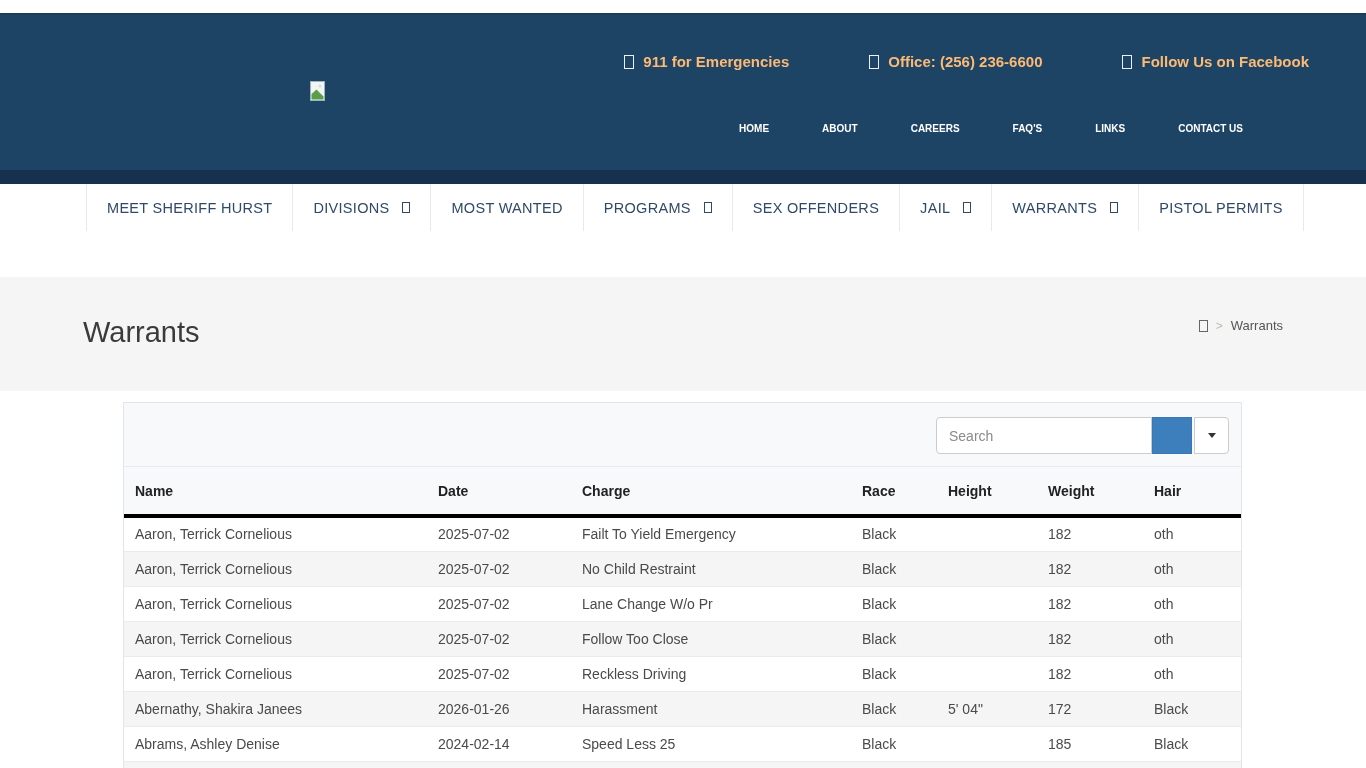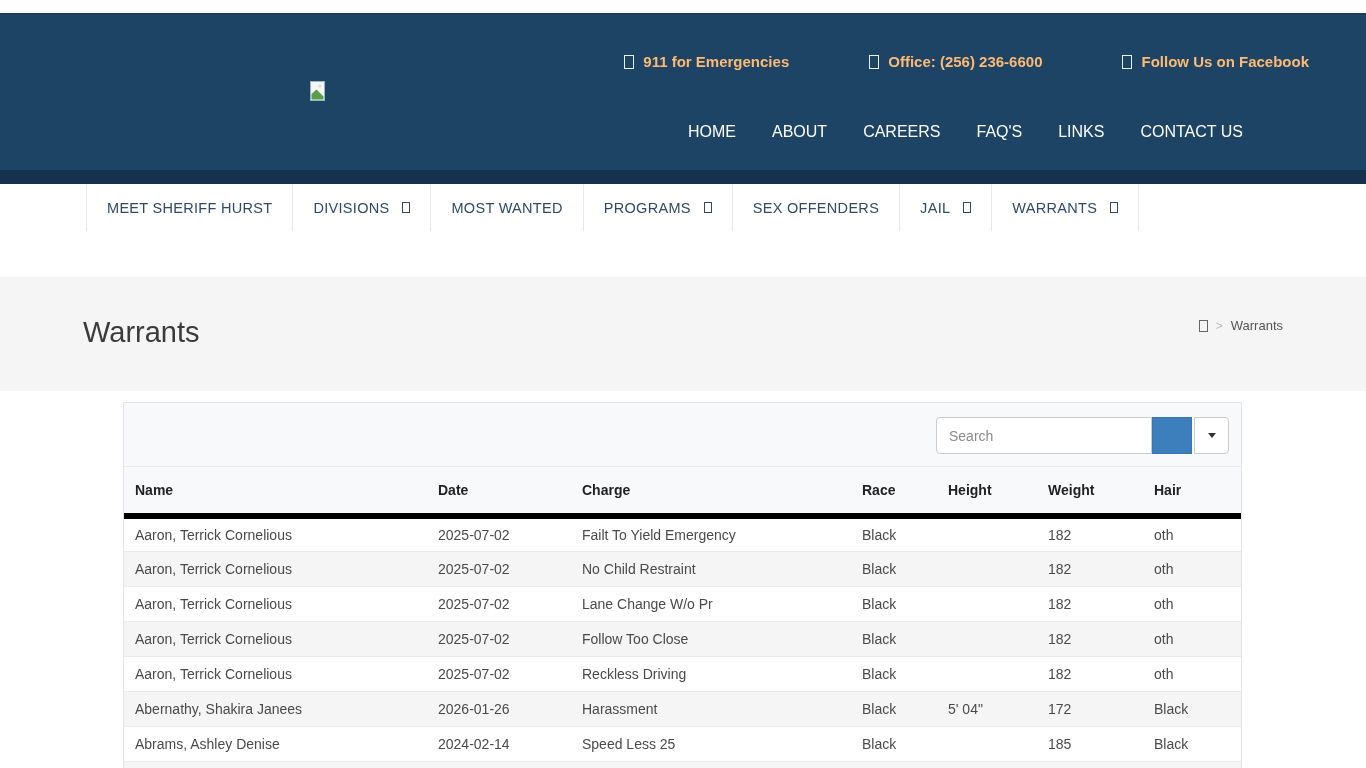--- a/index.html
+++ b/index.html
@@ -8,22 +8,22 @@
 
   
   .site-header { position:absolute; top:13px; left:0; width:1366px; height:157px;
     background:#1e4465; border-top:2px solid #1a3c59; }
   .logo-box { position:absolute; left:310px; top:66px; width:15px; height:20px; cursor:pointer; }
   .topbar { position:absolute; top:38px; right:57px; display:flex; gap:80px;
     color:#fdba74; font-size:15px; font-weight:600; }
   .topbar-item { display:flex; align-items:center; gap:9px; cursor:pointer; white-space:nowrap; }
   .tofu { display:inline-block; width:10px; height:14px;
     border:1px solid rgba(255,255,255,.92); }
-  .main-nav { position:absolute; top:108px; right:123px; display:flex; gap:36px;
-    color:#fff; font-size:16px; font-weight:400; }
+  .main-nav { position:absolute; top:108px; right:123px; display:flex; gap:53px;
+    color:#fff; font-size:10px; font-weight:700; }
   .main-nav .nav-link { cursor:pointer; white-space:nowrap; }
   .header-band { position:absolute; top:170px; left:0; width:1366px; height:14px;
     background:#15314d; }
 
   
   .secondary-nav { position:absolute; top:184px; left:0; width:1366px; background:#fff;padding-left:16px; }
   .nav-row1 { display:flex; margin-left:70px; height:47px; }
   .nav-row2 { display:flex; margin-left:601px; height:46px; }
   .snav-item { display:flex; align-items:center; padding:0 20px;
     border-left:1px solid #e9e9e9; color:#2e4a68; font-size:14.5px;
@@ -55,21 +55,21 @@
   .btn-search { width:40px; height:37px; background:#3d7ebd; border:1px solid #3877b3;
     cursor:pointer; }
   .btn-caret { width:35px; height:37px; background:#fff; border:1px solid #ccc;
     border-radius:0 4px 4px 0; margin-left:2px; display:flex; align-items:center;
     justify-content:center; cursor:pointer; }
   .caret-down { width:0; height:0; border-left:4px solid transparent;
     border-right:4px solid transparent; border-top:5px solid #333; }
 
   table.warrants { width:100%; border-collapse:collapse; table-layout:fixed; font-size:14px; }
   table.warrants thead th { text-align:left; font-weight:bold; color:#222;
-    height:49px; padding:0 4px 0 11px; border-bottom:6px solid #000000; cursor:pointer; }
+    height:49px; padding:0 4px 0 11px; border-bottom:4px solid #000000; cursor:pointer; }
   table.warrants tbody tr { background:#fff; }
   table.warrants tbody tr:nth-child(even) { background:#f5f5f5; }
   table.warrants tbody tr + tr td { border-top:1px solid #ebebeb; }
   table.warrants tbody td { height:35px; padding:0 4px 0 11px; color:#4a4a4a;
     white-space:nowrap; overflow:hidden; }
 </style>
 </head>
 <body>
 
 <div class="site-header">
@@ -125,20 +125,23 @@
       <div class="snav-item">
         <span>SEX OFFENDERS</span>
       </div>
       <div class="snav-item">
         <span>JAIL</span>
         <span class="dd-square"></span>
       </div>
       <div class="snav-item">
         <span>WARRANTS</span>
         <span class="dd-square"></span>
+      </div>
+      <div class="snav-item">
+        <span>PISTOL PERMITS</span>
       </div>
     </div>
 </div>
 
 <div class="title-band">
   <h1 class="page-title">Warrants</h1>
   <div class="breadcrumb">
     <span class="crumb-home"></span>
     <span class="crumb-sep">&gt;</span>
     <span class="crumb-current">Warrants</span>

